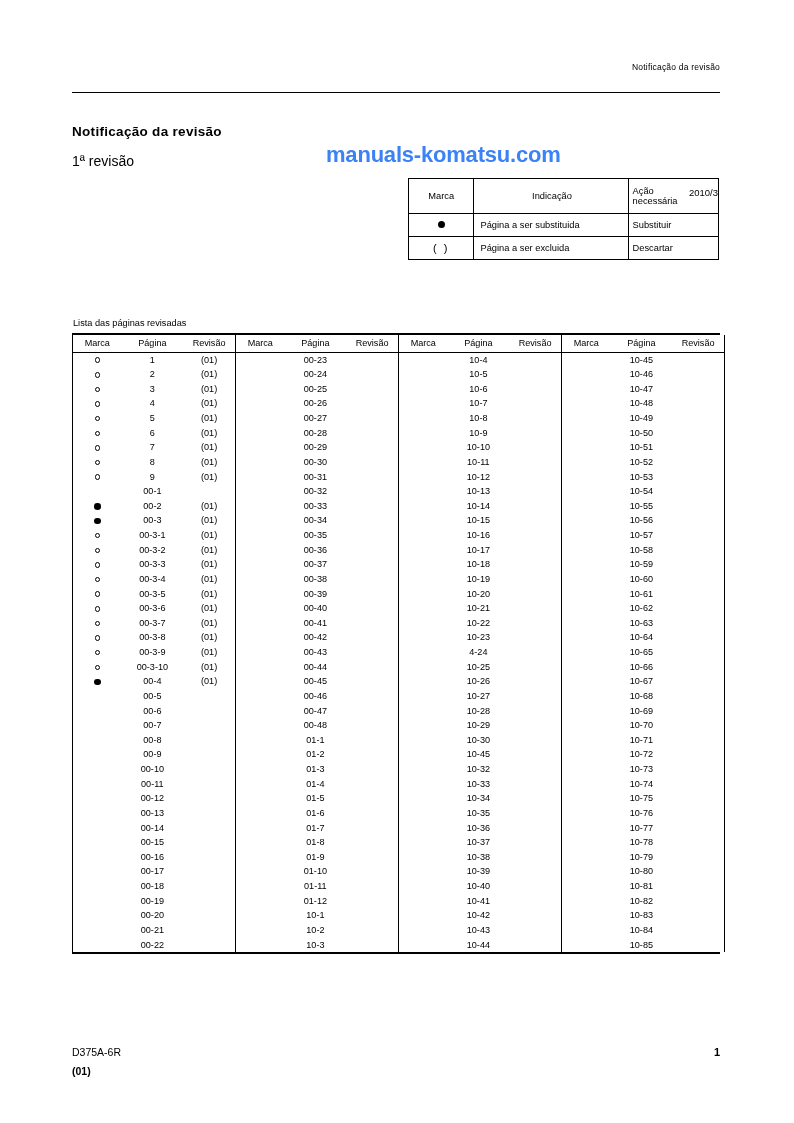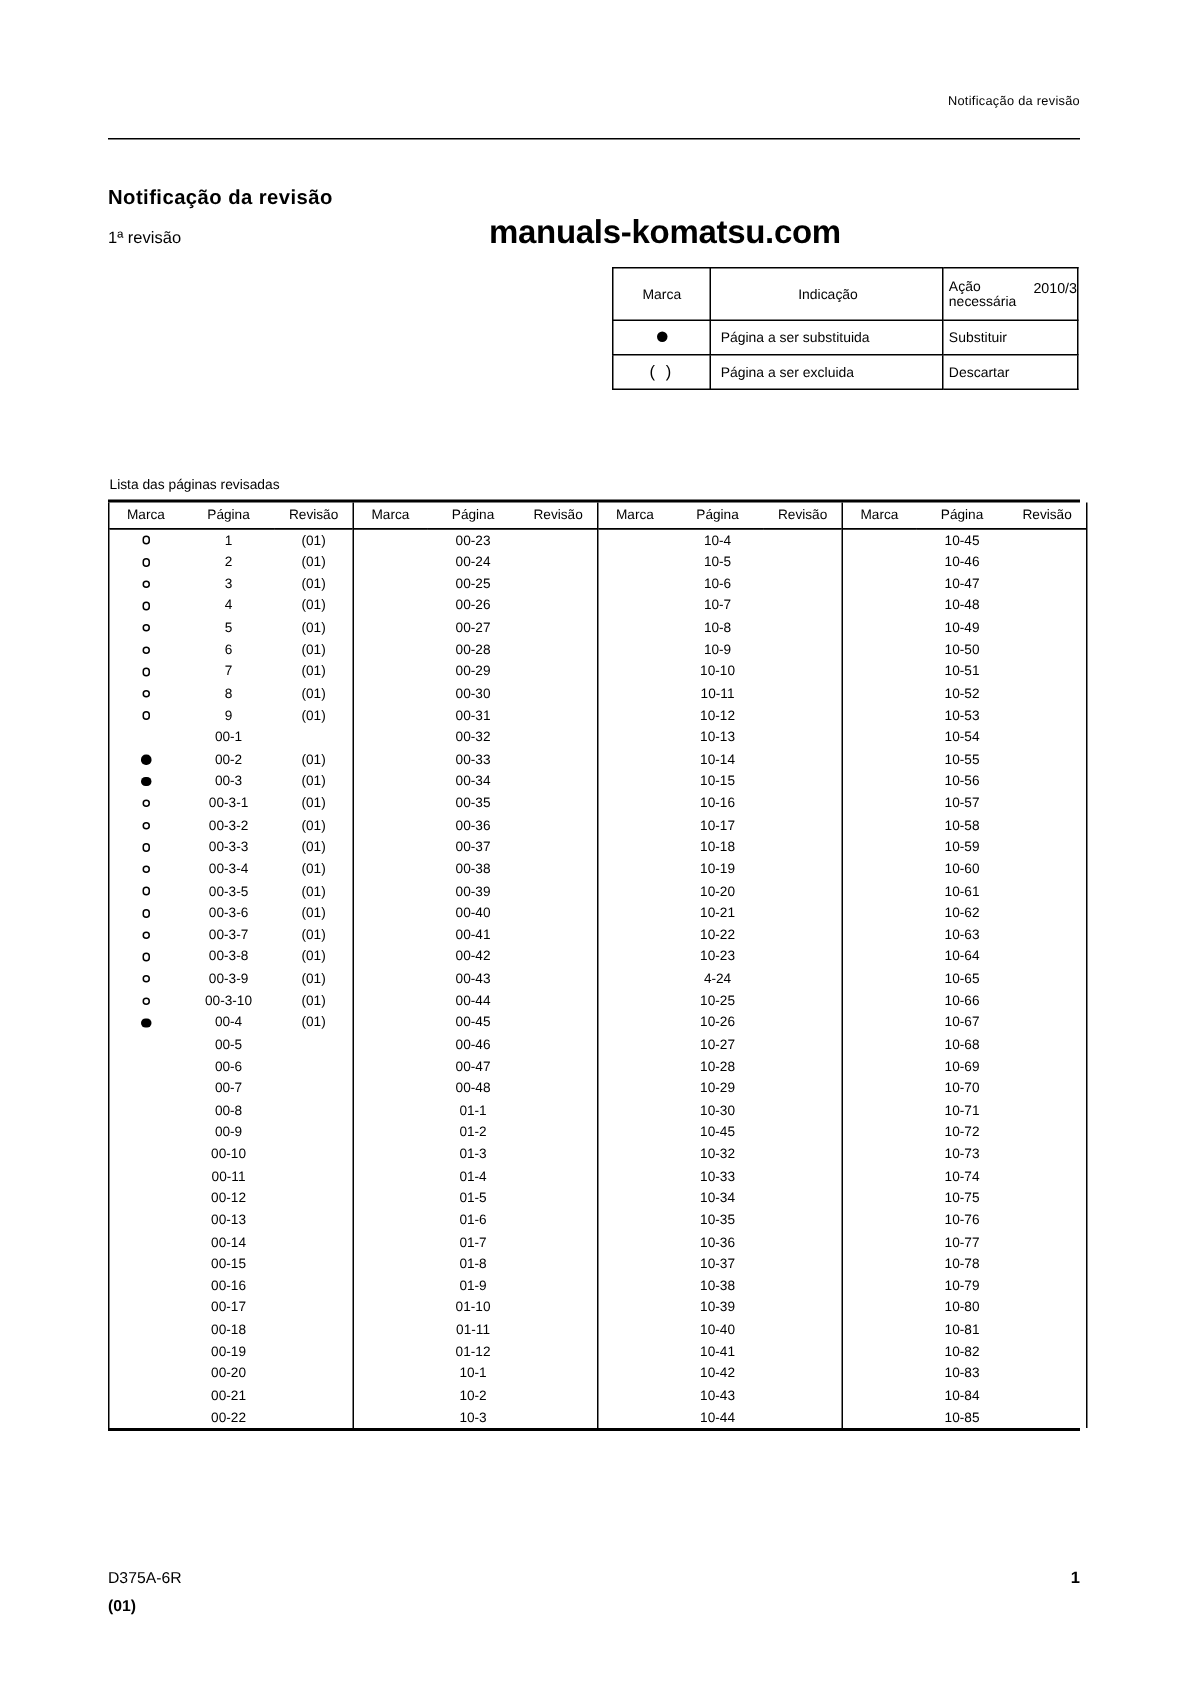--- a/index.html
+++ b/index.html
@@ -53,29 +53,29 @@
   }
 
   
   .watermark {
     position: absolute;
     left: 326px;
     top: 142px;
     font-size: 22px;
     font-weight: bold;
     letter-spacing: -0.2px;
-    color: #000000;
+    color: #3b82f6;
   }
 
   
   .rev-label {
     position: absolute;
     left: 72px;
     top: 153px;
-    font-size: 11px;
+    font-size: 14px;
   }
   .intro-text {
     position: absolute;
     left: 72px;
     top: 167px;
     width: 330px;
     font-size: 9.6px;
     line-height: 13.4px;
   }
 

